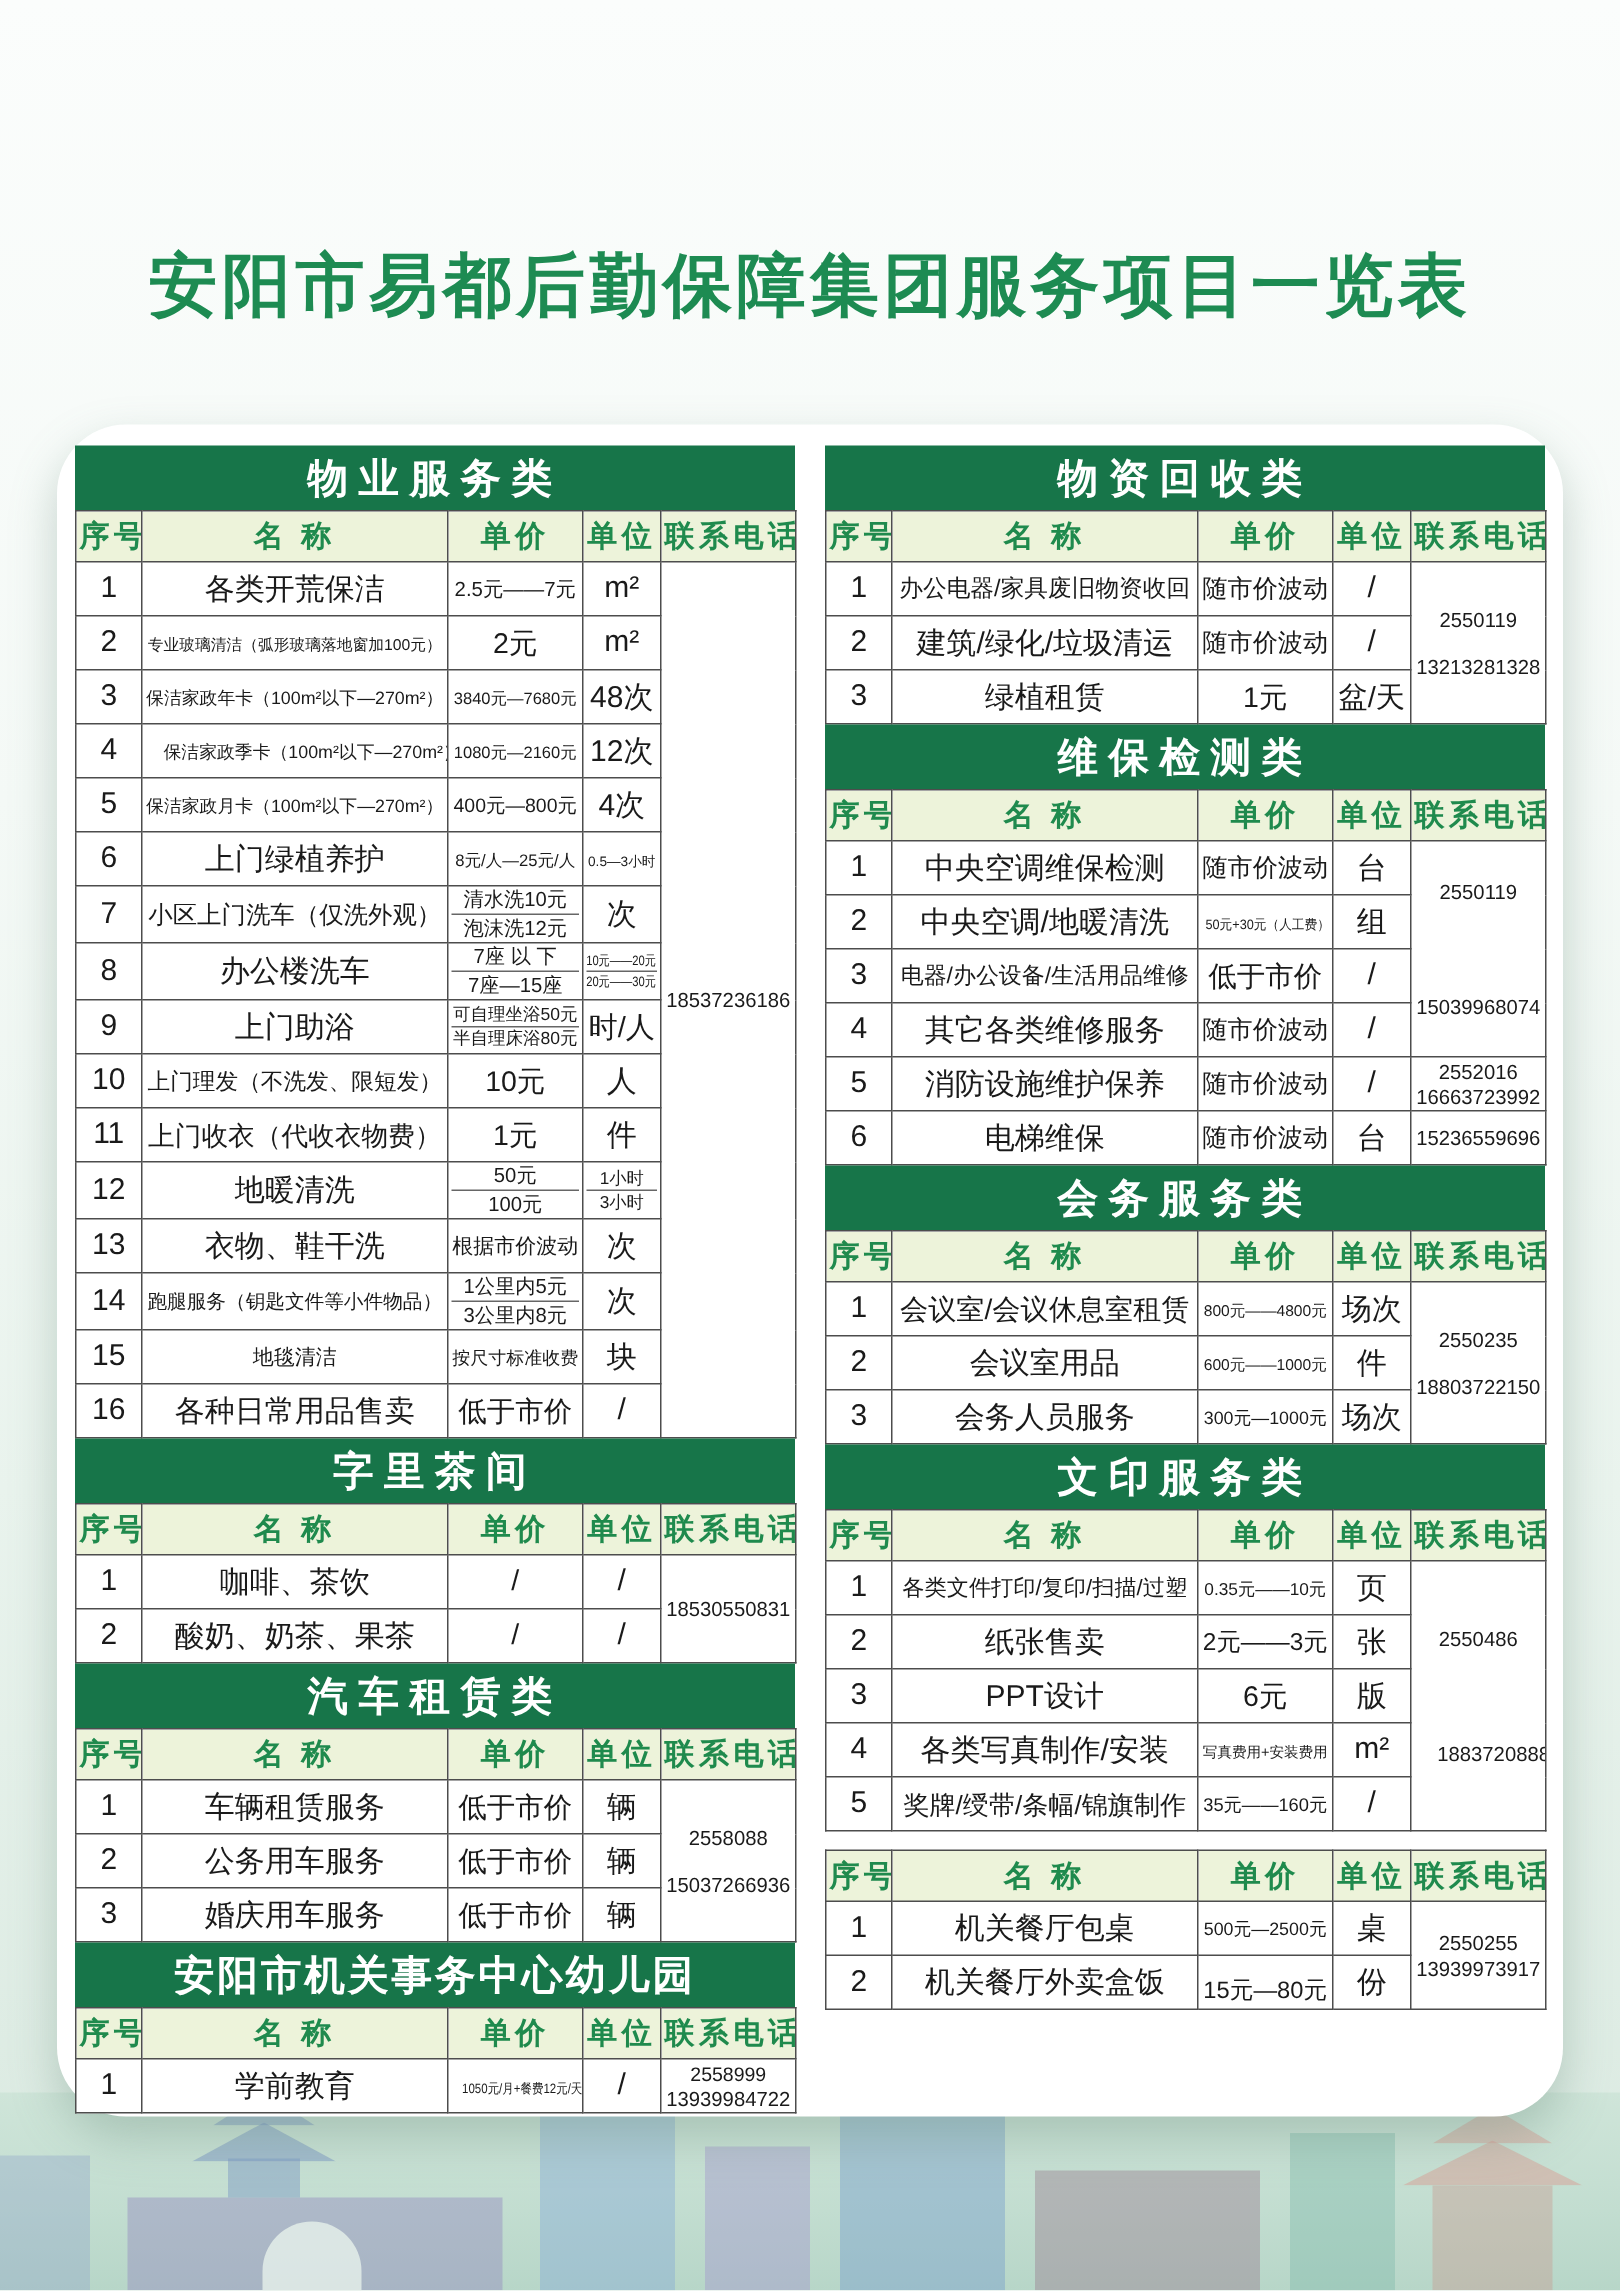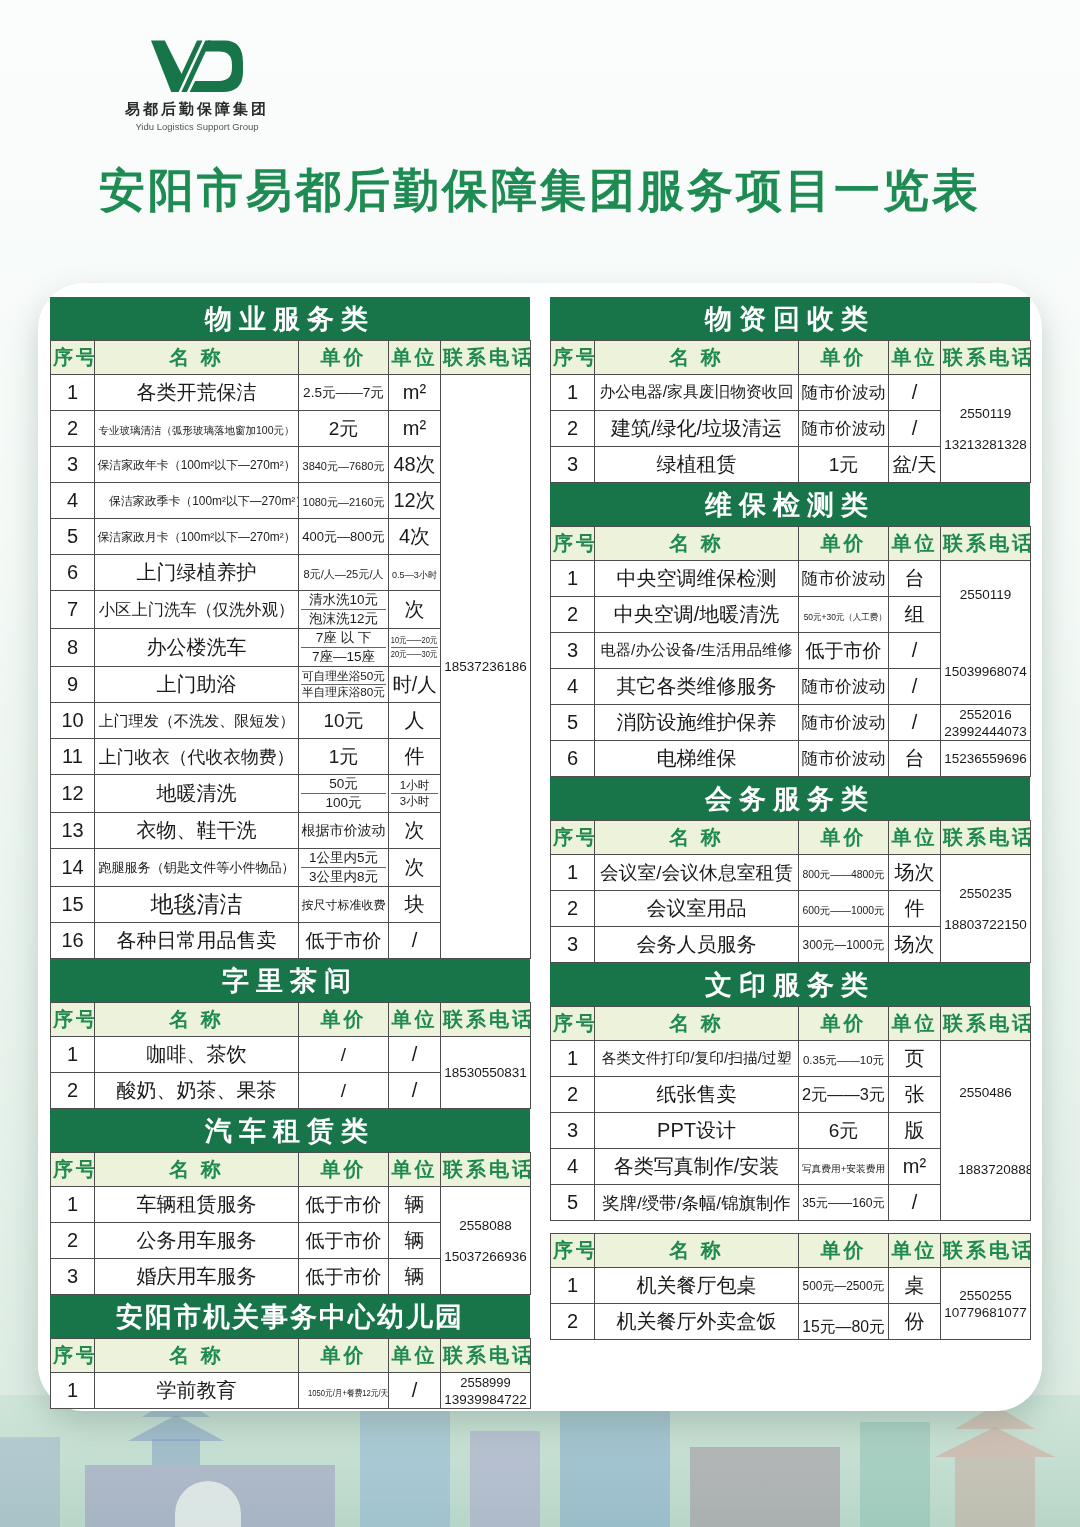--- a/index.html
+++ b/index.html
@@ -49,32 +49,20 @@
   .bld{position:absolute;bottom:0;}
   .win{background-image:repeating-linear-gradient(0deg,rgba(255,255,255,.45) 0 4px,transparent 4px 10px),
         repeating-linear-gradient(90deg,rgba(255,255,255,.35) 0 5px,transparent 5px 12px);}
   .tri{clip-path:polygon(50% 0,0 100%,100% 100%);}
 </style>
 </head>
 <body>
 
 <div class="page">
 
-  <div class="logo">
-    <svg width="92" height="56" viewBox="0 0 100 60">
-      <g fill="#177549">
-        <polygon points="0,0 15,0 36,42 29,56 22,56"></polygon>
-        <polygon points="24,56 50,0 56,0 30,56"></polygon>
-        <polygon points="33,56 59,0 65,0 39,56"></polygon>
-        <path fill-rule="evenodd" d="M62 0 H80 Q100 0 100 24 V34 Q100 56 78 56 H42 L48 44 H74 Q88 44 88 30 V26 Q88 12 74 12 H56 Z"></path>
-      </g>
-    </svg>
-    <div class="logo-cn">易都后勤保障集团</div>
-    <div class="logo-en">Yidu Logistics Support Group</div>
-  </div>
   <div class="main-title">安阳市易都后勤保障集团服务项目一览表</div>
 
   <div class="panel">
     <div class="col" id="left-col">
         <div class="section sec-wuye">
           <div class="band wide">物业服务类</div>
           <table class="svc">
             <colgroup>
               <col style="width: 44px;">
               <col style="width: 204px;">
@@ -239,21 +227,21 @@
                     </div>
                     <div class="half hb">
                       <span class="fitspan" style="font-size: 13.5px;">3公里内8元</span>
                     </div>
                   </div>
                 </td>
                 <td class="c-unit"><span class="fitspan" style="font-size: 20px;">次</span></td>
               </tr>
               <tr>
                 <td class="c-no">15</td>
-                <td class="c-name"><span class="fitspan" style="font-size: 23px;">地毯清洁</span></td>
+                <td class="c-name"><span class="fitspan" style="font-size: 14px;">地毯清洁</span></td>
                 <td class="c-price"><span class="fitspan" style="font-size: 12px;">按尺寸标准收费</span></td>
                 <td class="c-unit"><span class="fitspan" style="font-size: 20px;">块</span></td>
               </tr>
               <tr>
                 <td class="c-no">16</td>
                 <td class="c-name"><span class="fitspan" style="font-size: 20px;">各种日常用品售卖</span></td>
                 <td class="c-price"><span class="fitspan" style="font-size: 19px;">低于市价</span></td>
                 <td class="c-unit"><span class="fitspan" style="font-size: 20px;">/</span></td>
               </tr>
             </tbody>
@@ -481,21 +469,21 @@
                 <td class="c-unit"><span class="fitspan" style="font-size: 20px;">/</span></td>
               </tr>
               <tr>
                 <td class="c-no">5</td>
                 <td class="c-name"><span class="fitspan" style="font-size: 20px;">消防设施维护保养</span></td>
                 <td class="c-price"><span class="fitspan" style="font-size: 16.8px;">随市价波动</span></td>
                 <td class="c-unit"><span class="fitspan" style="font-size: 20px;">/</span></td>
                 <td class="c-phone" rowspan="1">
                   <div class="phwrap ph-tight">
                     <div class="phline" style="font-size: 13.5px;">2552016</div>
-                    <div class="phline" style="font-size: 13.5px;">23992444073</div>
+                    <div class="phline" style="font-size: 13.5px;">16663723992</div>
                   </div>
                 </td>
               </tr>
               <tr>
                 <td class="c-no">6</td>
                 <td class="c-name"><span class="fitspan" style="font-size: 20px;">电梯维保</span></td>
                 <td class="c-price"><span class="fitspan" style="font-size: 16.8px;">随市价波动</span></td>
                 <td class="c-unit"><span class="fitspan" style="font-size: 20px;">台</span></td>
                 <td class="c-phone" rowspan="1">
                   <div class="phwrap ph-tight">
@@ -632,21 +620,21 @@
             </thead>
             <tbody>
               <tr>
                 <td class="c-no">1</td>
                 <td class="c-name"><span class="fitspan" style="font-size: 20px;">机关餐厅包桌</span></td>
                 <td class="c-price"><span class="fitspan" style="font-size: 11.9px;">500元—2500元</span></td>
                 <td class="c-unit"><span class="fitspan" style="font-size: 20px;">桌</span></td>
                 <td class="c-phone" rowspan="2">
                   <div class="phwrap ph-tight">
                     <div class="phline" style="font-size: 13.5px;">2550255</div>
-                    <div class="phline" style="font-size: 13.5px;">10779681077</div>
+                    <div class="phline" style="font-size: 13.5px;">13939973917</div>
                   </div>
                 </td>
               </tr>
               <tr>
                 <td class="c-no">2</td>
                 <td class="c-name"><span class="fitspan" style="font-size: 20px;">机关餐厅外卖盒饭</span></td>
                 <td class="c-price"><span class="fitspan" style="font-size: 15.8px; margin-top: 12px;">15元—80元</span></td>
                 <td class="c-unit"><span class="fitspan" style="font-size: 20px;">份</span></td>
               </tr>
             </tbody>

